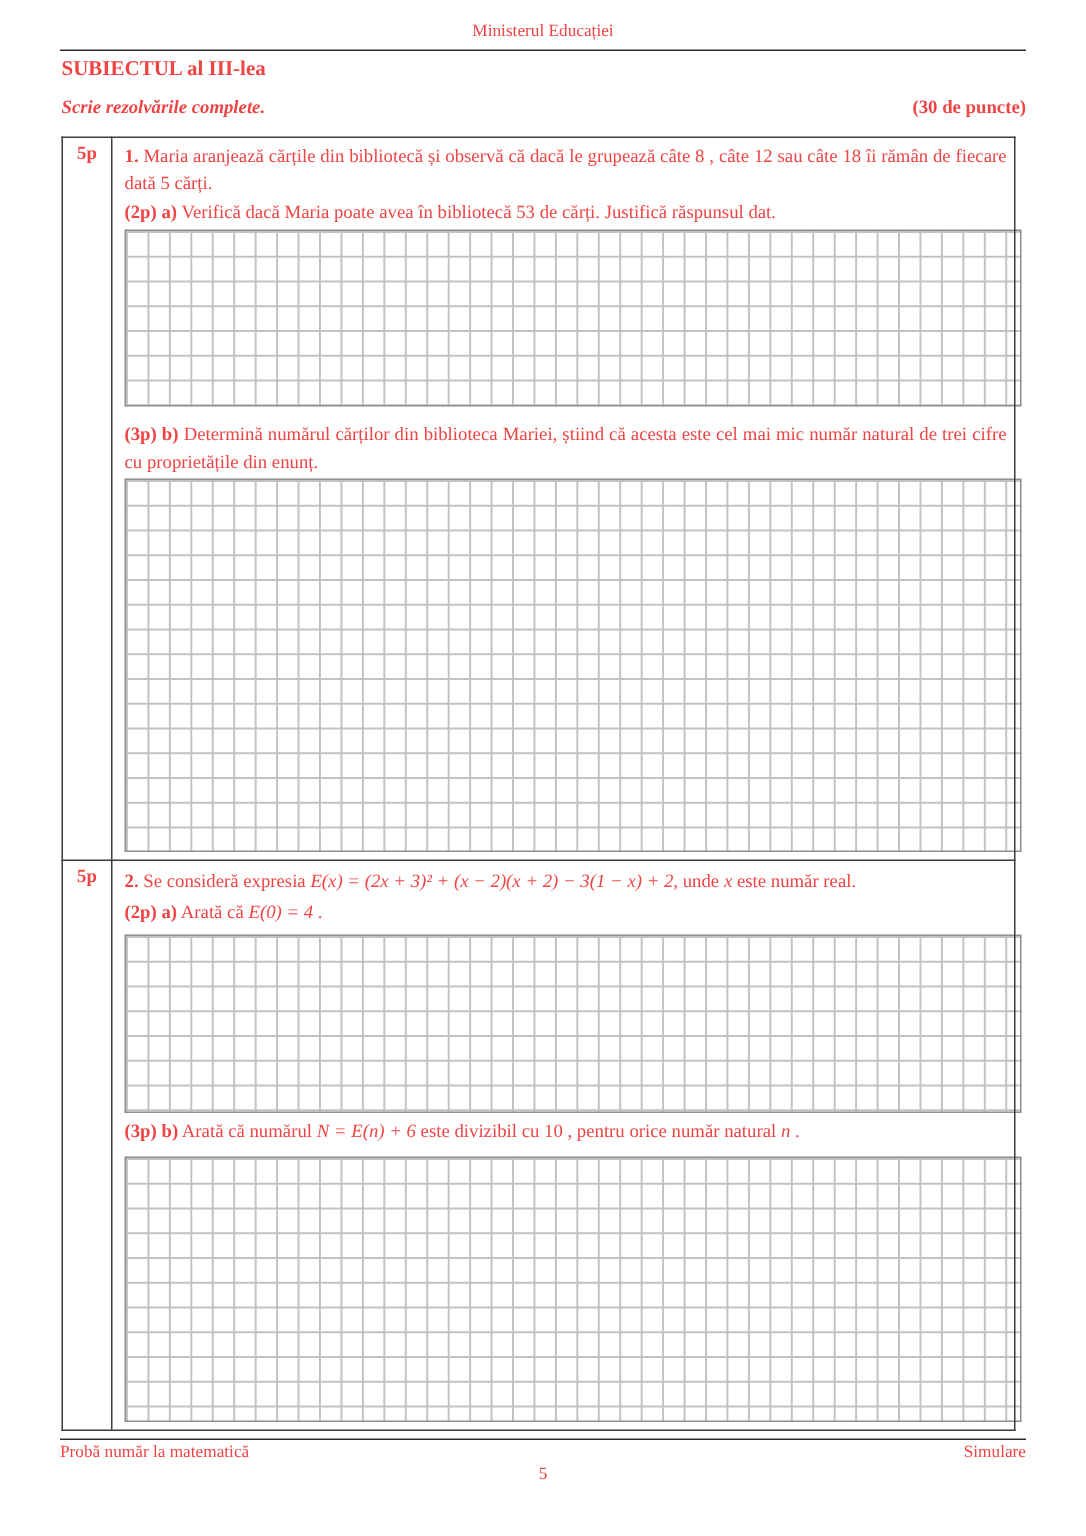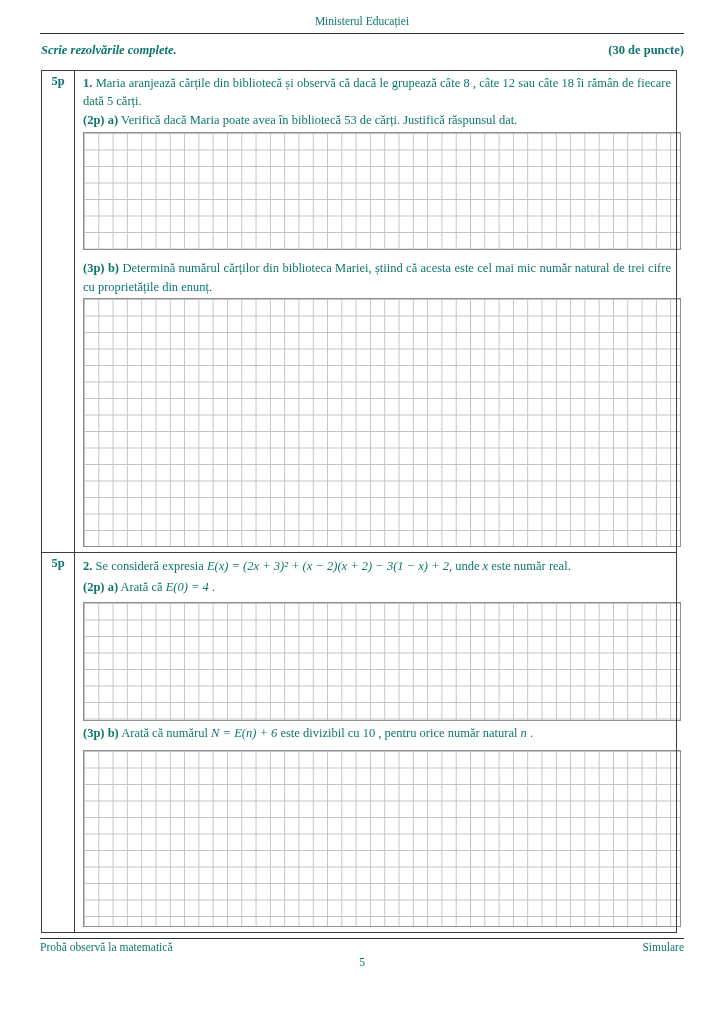--- a/index.html
+++ b/index.html
@@ -2,21 +2,21 @@
 <html><head>
 <meta charset="utf-8">
 <style>
   html,body { margin:0; padding:0; background:#ffffff; }
   .page {
     width:724px; height:1024px;
     box-sizing:border-box;
     margin:0; padding:15px 40px 0 40px;
     background:#ffffff;
     font-family:"Liberation Serif", serif;
-    color:#0f766e;
+    color:#ef4444;
     position:relative;
     overflow:hidden;
   }
   .doc-header { text-align:center; font-size:11.5px; line-height:13.5px; }
   .rule { border:none; border-top:1.5px solid #2e2e2e; margin:4px 0 0 0; }
   .section-title { font-size:14px; font-weight:bold; margin:5px 0 0 1px; }
   .instr-row {
     display:flex; justify-content:space-between; align-items:baseline;
     font-size:12.5px; font-weight:bold; margin:9px 0 5px 1px;
   }
@@ -57,20 +57,21 @@
 <body>
 
 <div class="page">
 
   <div class="doc-header">
     <div>Ministerul Educației</div>
   </div>
 
   <hr class="rule">
 
+  <div class="section-title">SUBIECTUL al III-lea</div>
 
   <div class="instr-row">
     <span class="instr">Scrie rezolvările complete.</span>
     <span>(30 de puncte)</span>
   </div>
 
   <table class="problems">
     <tbody>
         <tr>
       <td class="pcol">
@@ -122,19 +123,19 @@
         </p>
         <div class="grid g4"></div>
       </td>
     </tr>
   </tbody>
     </table>
 
   <hr class="rule footer-rule">
 
   <div class="footer-row">
-    <span>Probă observă la matematică</span>
+    <span>Probă număr la matematică</span>
     <span>Simulare</span>
   </div>
 
   <div class="pagenum">5</div>
 
 </div>
 
 </body></html>

